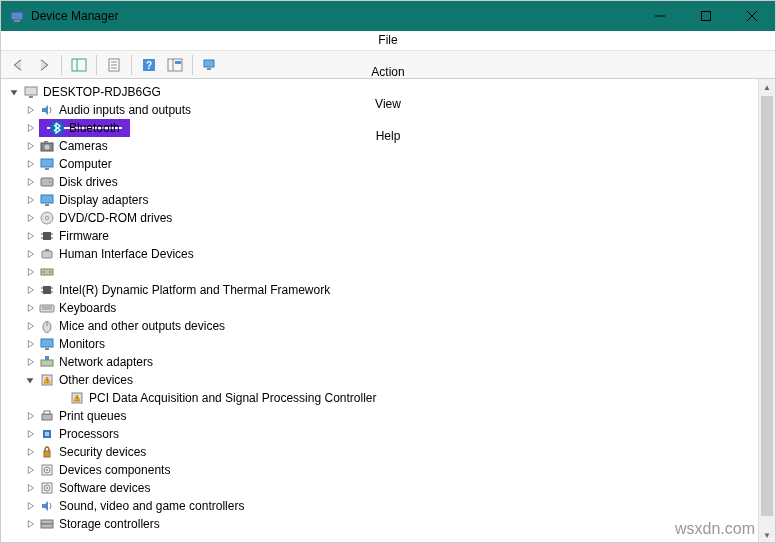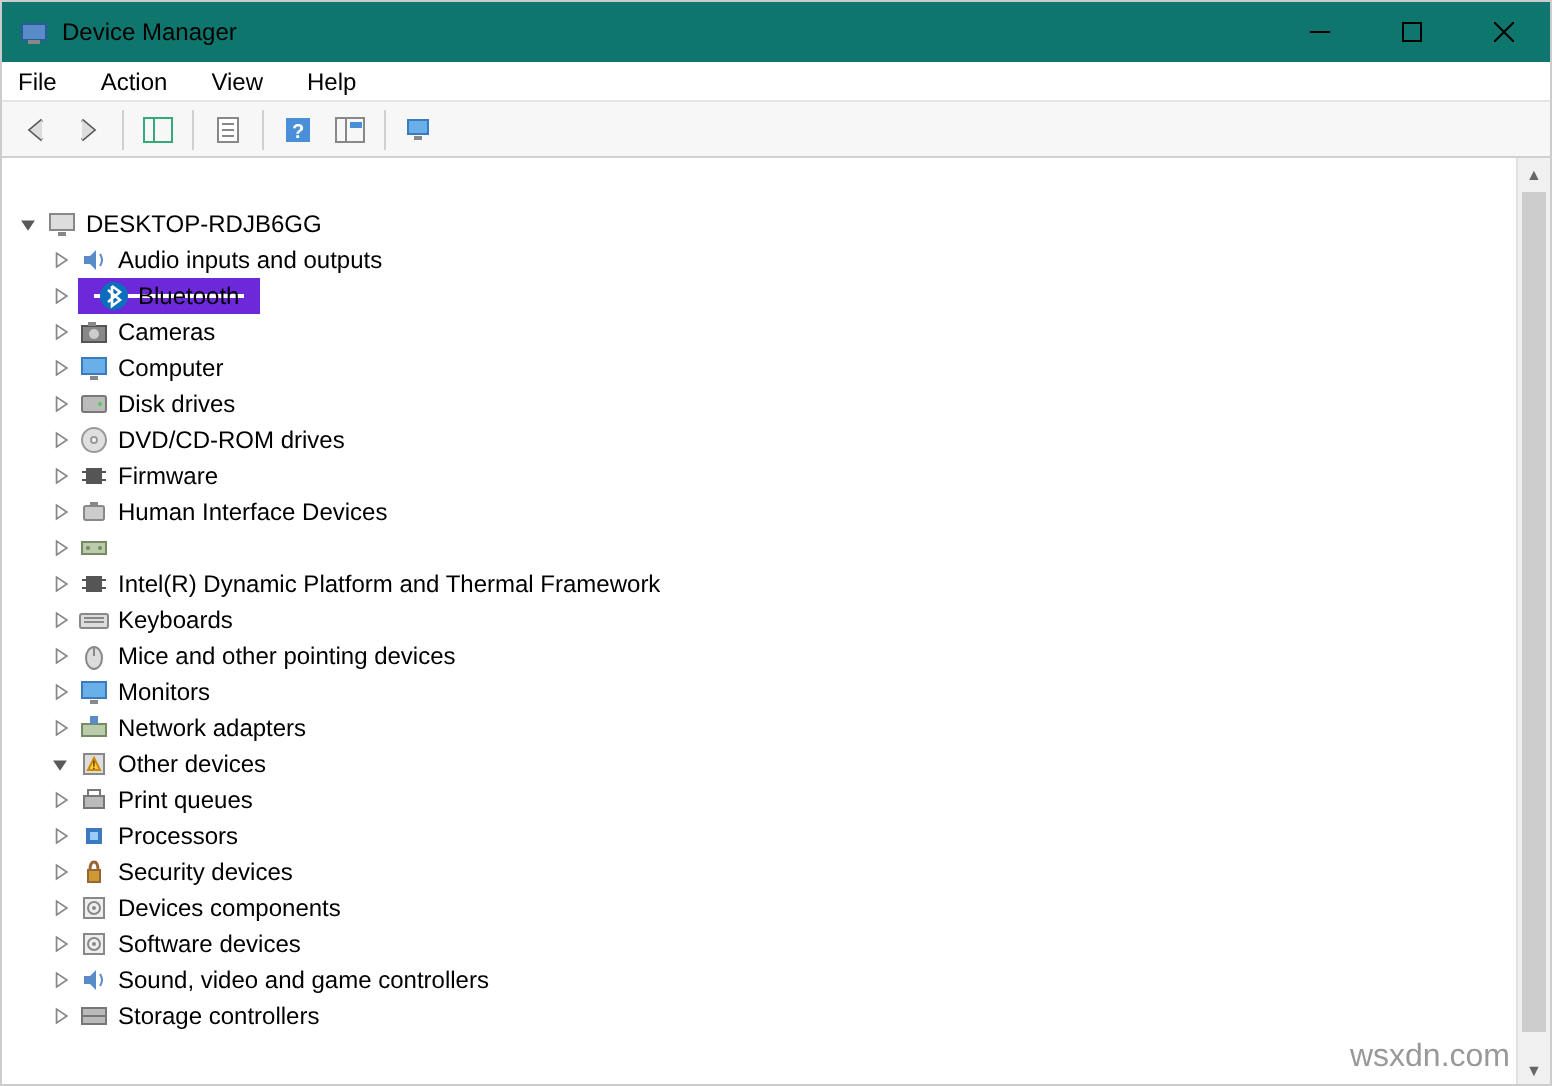--- a/index.html
+++ b/index.html
@@ -35,20 +35,21 @@
     font-family: "Segoe UI Symbol", sans-serif;
     font-size: 10px;
   }
   .menubar {
     height: 20px;
     display: flex;
     align-items: center;
     padding: 0 4px;
     gap: 14px;
     border-bottom: 1px solid #e5e5e5;
+    flex-direction: column;
   }
   .menubar span { padding: 2px 4px; }
   .toolbar {
     height: 28px;
     display: flex;
     align-items: center;
     padding: 2px 6px;
     gap: 4px;
     border-bottom: 1px solid #d0d0d0;
     background: #f7f7f7;
@@ -65,21 +66,20 @@
     position: relative;
     height: calc(543px - 30px - 20px - 28px);
     overflow: hidden;
     display: flex;
   }
   .tree {
     flex: 1;
     padding: 4px 0 4px 4px;
     overflow-y: auto;
     overflow-x: hidden;
-    margin-top: 20px;
   }
   .node {
     display: flex;
     align-items: center;
     height: 18px;
     white-space: nowrap;
   }
   .expander {
     width: 14px; height: 14px;
     display: inline-flex; align-items: center; justify-content: center;
@@ -309,20 +309,34 @@
       <span>Disk drives</span>
   </div>
       <div class="node indent-1">
     <span class="expander">
           <svg width="12" height="12" viewBox="0 0 14 14">
             <path d="M5 3 L11 7 L5 11 Z" fill="none" stroke="#888"></path>
           </svg>
         </span>
     <span class="node-icon">
           <svg width="16" height="16" viewBox="0 0 16 16">
+            <rect x="2" y="3" width="12" height="8" fill="#6ab0e8" stroke="#3a7abd"></rect>
+            <rect x="6" y="12" width="4" height="2" fill="#888"></rect>
+          </svg>
+        </span>
+      <span>Display adapters</span>
+  </div>
+      <div class="node indent-1">
+    <span class="expander">
+          <svg width="12" height="12" viewBox="0 0 14 14">
+            <path d="M5 3 L11 7 L5 11 Z" fill="none" stroke="#888"></path>
+          </svg>
+        </span>
+    <span class="node-icon">
+          <svg width="16" height="16" viewBox="0 0 16 16">
             <circle cx="8" cy="8" r="6" fill="#e0e0e0" stroke="#999"></circle>
             <circle cx="8" cy="8" r="1.5" fill="#fff" stroke="#999"></circle>
           </svg>
         </span>
       <span>DVD/CD-ROM drives</span>
   </div>
       <div class="node indent-1">
     <span class="expander">
           <svg width="12" height="12" viewBox="0 0 14 14">
             <path d="M5 3 L11 7 L5 11 Z" fill="none" stroke="#888"></path>
@@ -404,21 +418,21 @@
           <svg width="12" height="12" viewBox="0 0 14 14">
             <path d="M5 3 L11 7 L5 11 Z" fill="none" stroke="#888"></path>
           </svg>
         </span>
     <span class="node-icon">
           <svg width="16" height="16" viewBox="0 0 16 16">
             <ellipse cx="8" cy="9" rx="4" ry="5.5" fill="#ddd" stroke="#888"></ellipse>
             <line x1="8" y1="3.5" x2="8" y2="8" stroke="#888"></line>
           </svg>
         </span>
-      <span>Mice and other pointing devices</span>
+      <span>Mice and other outputs devices</span>
   </div>
       <div class="node indent-1">
     <span class="expander">
           <svg width="12" height="12" viewBox="0 0 14 14">
             <path d="M5 3 L11 7 L5 11 Z" fill="none" stroke="#888"></path>
           </svg>
         </span>
     <span class="node-icon">
           <svg width="16" height="16" viewBox="0 0 16 16">
             <rect x="2" y="3" width="12" height="8" fill="#6ab0e8" stroke="#3a7abd"></rect>
@@ -449,20 +463,31 @@
         </span>
     <span class="node-icon">
           <svg width="16" height="16" viewBox="0 0 16 16">
             <rect x="3" y="3" width="10" height="10" fill="#ddd" stroke="#888"></rect>
             <path d="M8 5 L11 11 L5 11 Z" fill="#fc3" stroke="#c80"></path>
             <text x="8" y="10.5" text-anchor="middle" font-size="6" fill="#000">!</text>
           </svg>
         </span>
       <span>Other devices</span>
   </div>
+      <div class="node indent-2">
+        <span class="expander"></span>
+        <span class="node-icon">
+          <svg width="16" height="16" viewBox="0 0 16 16">
+            <rect x="3" y="3" width="10" height="10" fill="#ddd" stroke="#888"></rect>
+            <path d="M8 5 L11 11 L5 11 Z" fill="#fc3" stroke="#c80"></path>
+            <text x="8" y="10.5" text-anchor="middle" font-size="6" fill="#000">!</text>
+          </svg>
+        </span>
+        <span>PCI Data Acquisition and Signal Processing Controller</span>
+      </div>
       <div class="node indent-1">
     <span class="expander">
           <svg width="12" height="12" viewBox="0 0 14 14">
             <path d="M5 3 L11 7 L5 11 Z" fill="none" stroke="#888"></path>
           </svg>
         </span>
     <span class="node-icon">
           <svg width="16" height="16" viewBox="0 0 16 16">
             <rect x="3" y="6" width="10" height="6" fill="#bbb" stroke="#777"></rect>
             <rect x="5" y="3" width="6" height="3" fill="#fff" stroke="#777"></rect>

